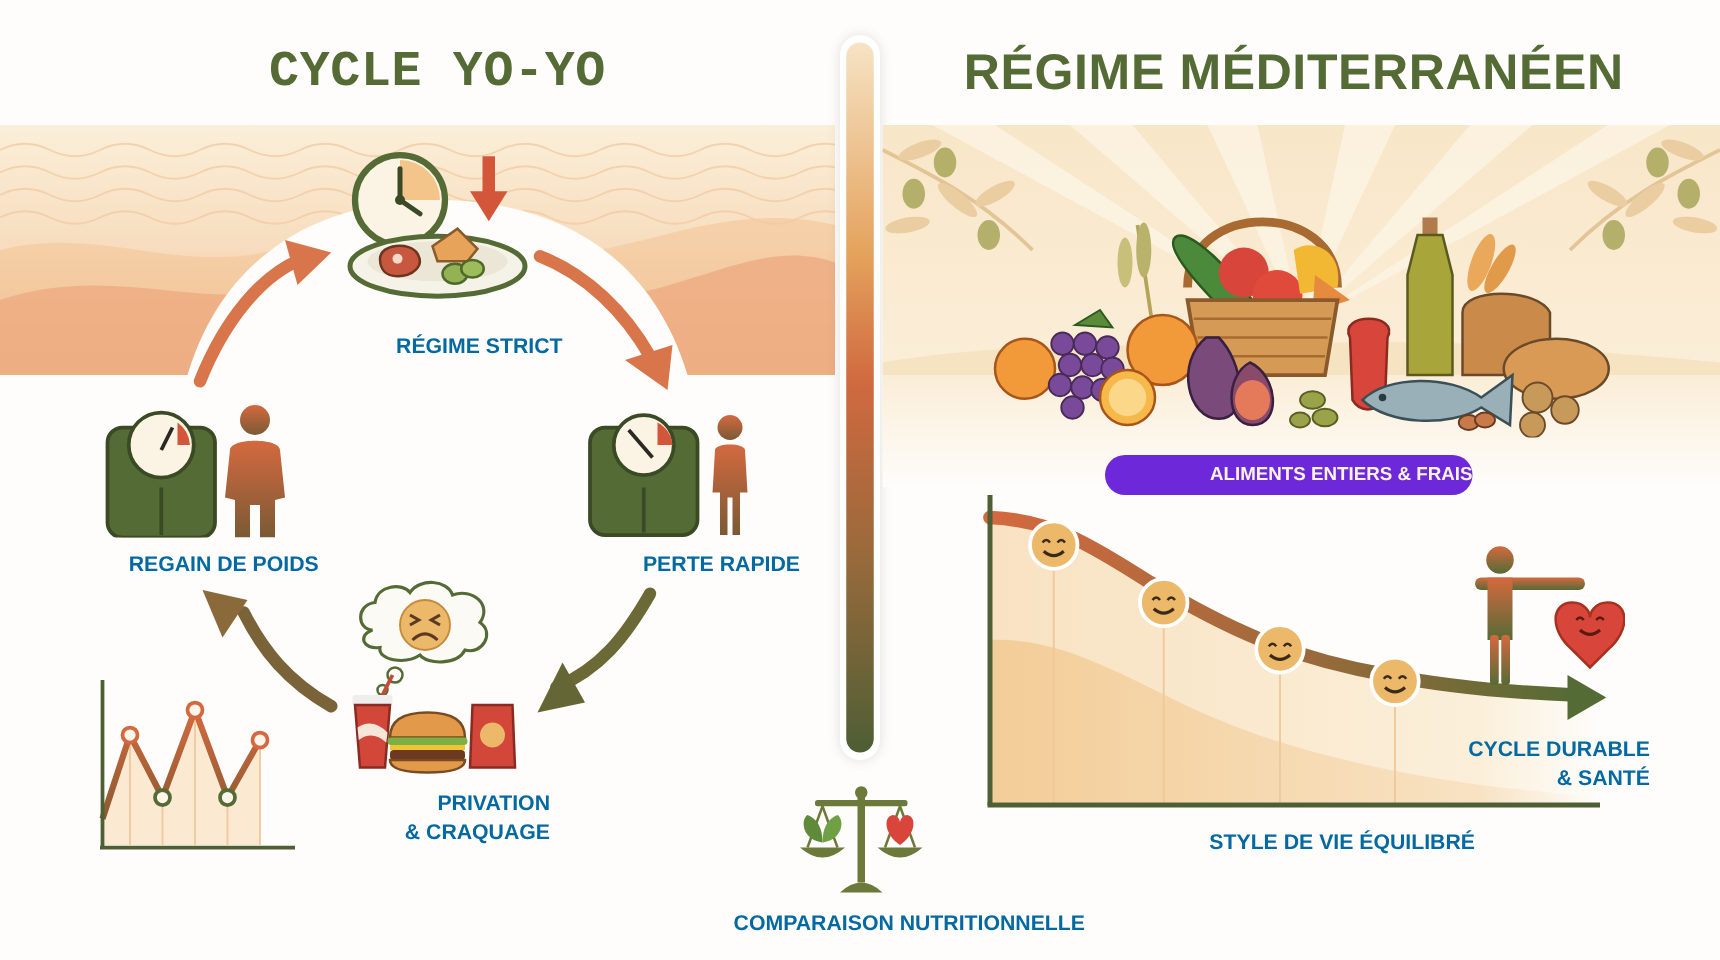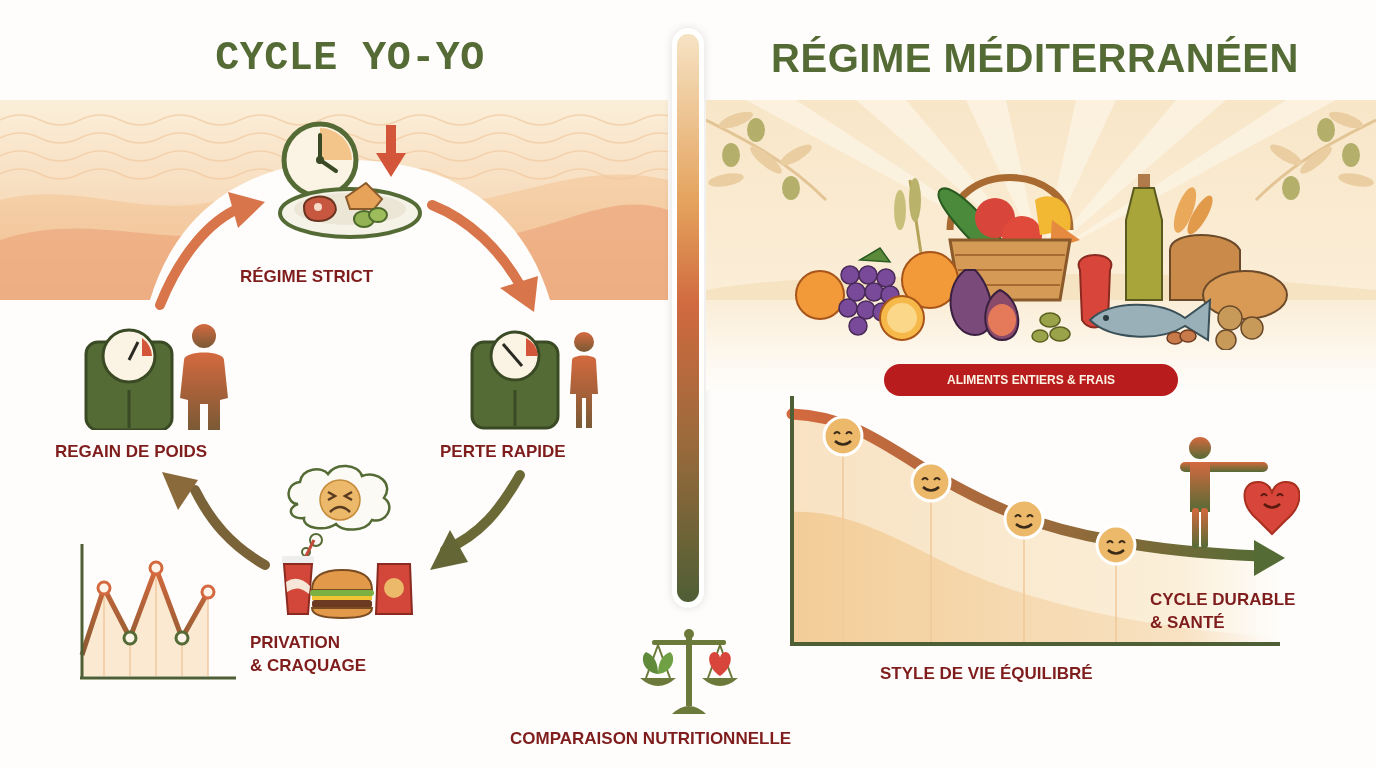--- a/index.html
+++ b/index.html
@@ -1,20 +1,20 @@
 <!DOCTYPE html>
 <html><head>
 <meta charset="utf-8">
 <style>
   * { box-sizing: border-box; margin: 0; padding: 0; }
   html, body { width: 1376px; height: 768px; overflow: hidden; background: #fefdfb; }
   body { position: relative; font-family: "Liberation Sans", "DejaVu Sans", sans-serif; color: #2f3a22; }
   .abs { position: absolute; }
   .title { font-weight: 700; font-size: 40px; color: #556b35; letter-spacing: 0.5px; text-align: center; }
-  .label { font-weight: 700; font-size: 17px; color: #7f1d1d; text-align: left; line-height: 1.35; }
+  .label { font-weight: 700; font-size: 17px; color: #0369a1; text-align: right; line-height: 1.35; }
   svg { display: block; }
 </style>
 </head>
 <body>
 
 <div class="abs title" style="left:120px; top:36px; width:460px;font-family:Liberation Mono, monospace;">CYCLE YO-YO</div>
 
 <svg class="abs" style="left:0; top:100px;" width="668" height="200" viewBox="0 0 668 200">
   <defs>
     <linearGradient id="bandL" x1="0" y1="0" x2="0" y2="1">
@@ -303,21 +303,21 @@
     <ellipse cx="385" cy="198" rx="8" ry="6"></ellipse>
       <ellipse cx="398" cy="196" rx="8" ry="6"></ellipse>
   </g>
   <g fill="#c89a5a" stroke="#6b4a2a" stroke-width="1.5">
     <circle cx="440" cy="178" r="12"></circle>
       <circle cx="462" cy="188" r="11"></circle>
       <circle cx="436" cy="200" r="10"></circle>
   </g>
 </svg>
 
-<div class="abs" style="left:884px; top:364px; width:294px; height:32px; border-radius:16px; background:#b91c1c; color:#fbf3e3; font-weight:700; font-size:12px; line-height:32px; text-align:center;">
+<div class="abs" style="left:884px; top:364px; width:294px; height:32px; border-radius:16px; background:#6d28d9; color:#fbf3e3; font-weight:700; font-size:15px; line-height:32px; text-align:right;">
   <span>ALIMENTS ENTIERS &amp; FRAIS</span>
 </div>
 
 <svg class="abs" style="left:780px; top:390px;" width="520" height="260" viewBox="0 0 520 260">
   <defs>
     <linearGradient id="curveG" x1="0" y1="0" x2="1" y2="0">
       <stop offset="0" stop-color="#d4693f"></stop>
       <stop offset="0.55" stop-color="#9a6a3b"></stop>
       <stop offset="1" stop-color="#556b35"></stop>
     </linearGradient>

